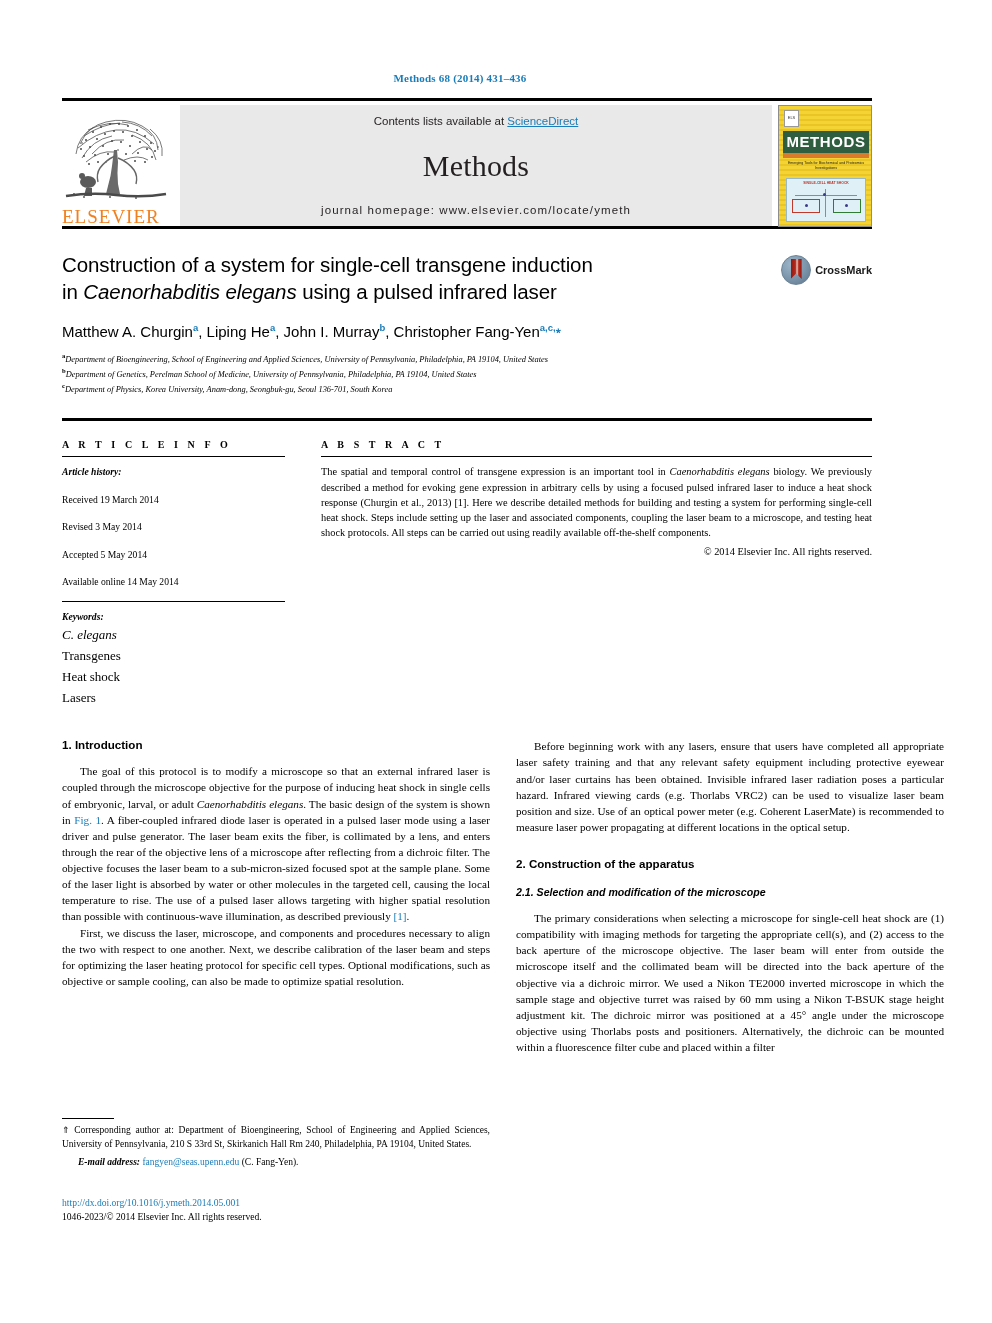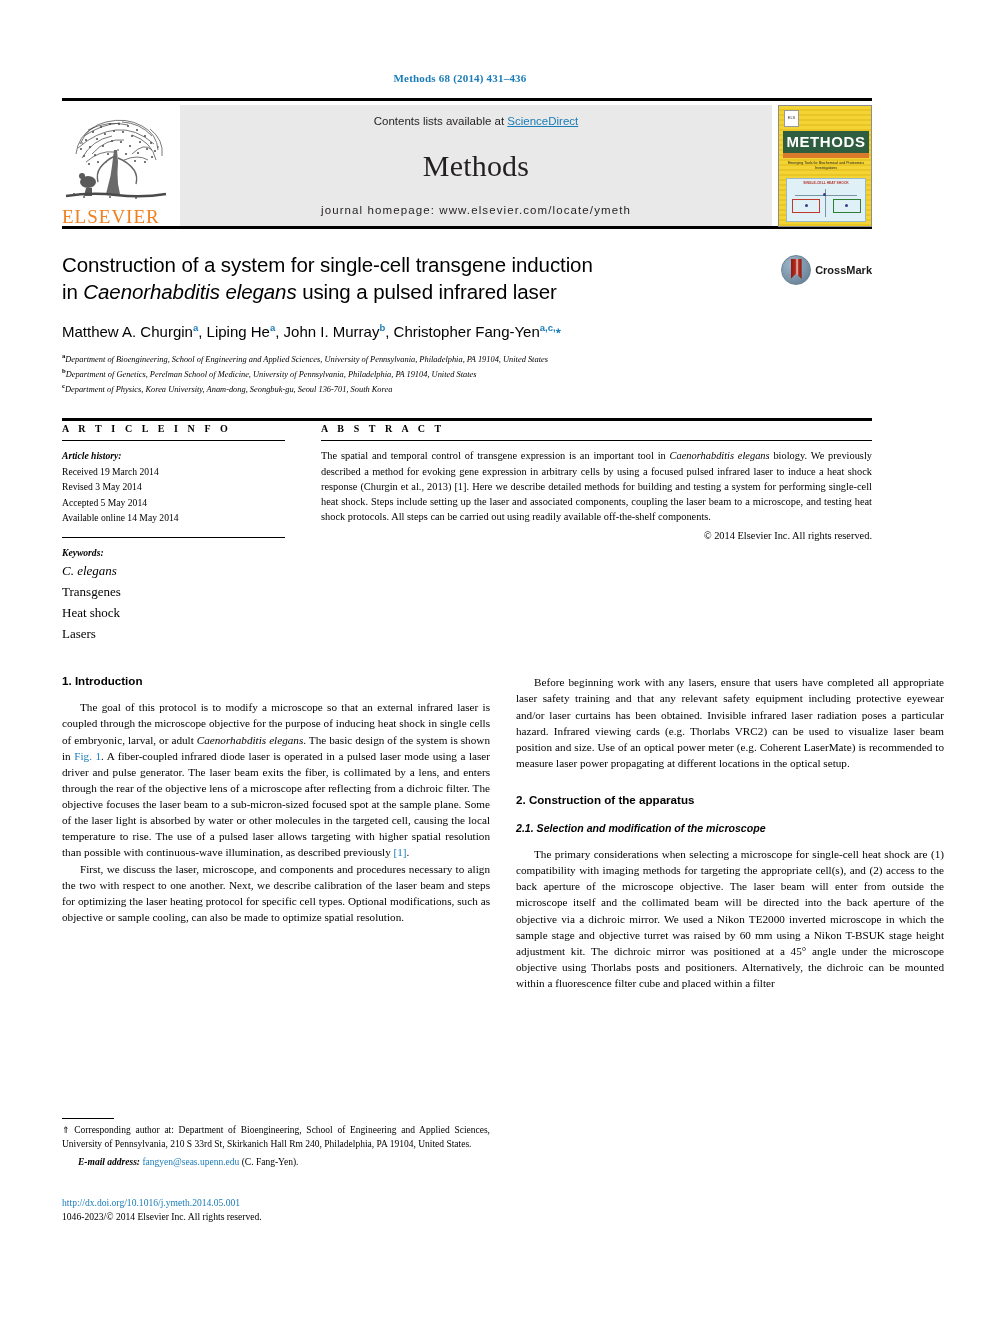--- a/index.html
+++ b/index.html
@@ -199,36 +199,36 @@
     color: #000;
   }
   .affil sup { font-style: normal; font-size: 6.6px; font-weight: bold; }
 
   
   .info-abs-wrap {
     margin: 22px 48px 0 62px;
     display: flex;
     gap: 0;
     border-top: 3px solid #000;
-    padding-top: 2px;
+    padding-top: 18px;
   }
   .col-info { width: 245px; flex: 0 0 245px; padding-right: 22px; }
   .col-abs  { flex: 1 1 auto; padding-left: 14px; }
 
   .sec-kicker {
     font-family: "Liberation Serif", serif;
     font-size: 10px;
     font-weight: bold;
     letter-spacing: 3.6px;
     margin: 0 0 6px 0;
   }
   .hr-thin { border-top: 1px solid #000; margin: 0 0 7px 0; }
 
   .hist-label { font-size: 9.6px; font-style: italic; font-weight: bold; line-height: 1.6; }
-  .hist-line  { font-size: 9.6px; line-height: 1.62; }
+  .hist-line  { font-size: 9.6px; line-height: 1.62; margin-top: 12px; }
   .kw-block { margin-top: 11px; border-top: 1px solid #000; padding-top: 7px; }
   .kw-label { font-size: 9.6px; font-style: italic; font-weight: bold; line-height: 1.6; }
   .kw-item  { font-size: 13px; line-height: 1.62; }
   .kw-item i { font-style: italic; }
 
   .abs-body {
     font-family: "Liberation Serif", serif;
     font-size: 10.4px;
     line-height: 1.46;
     text-align: justify;

